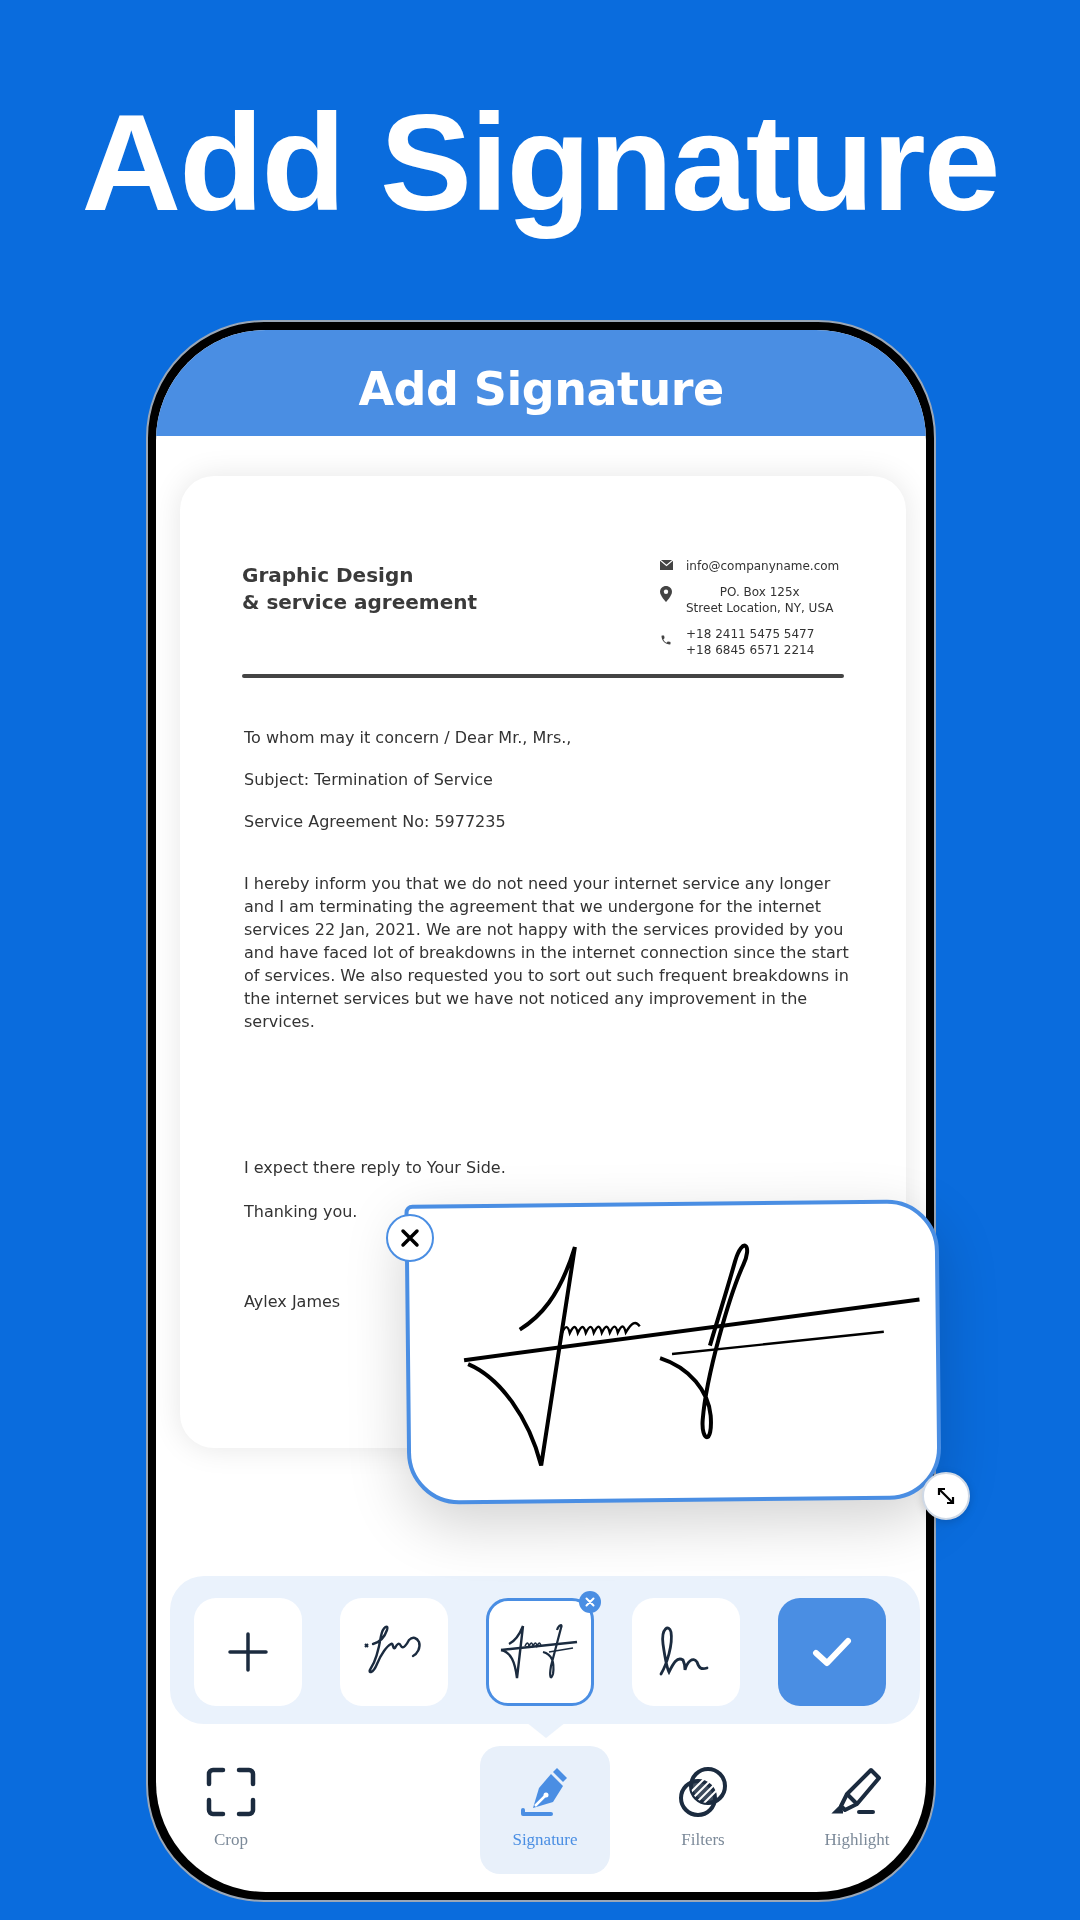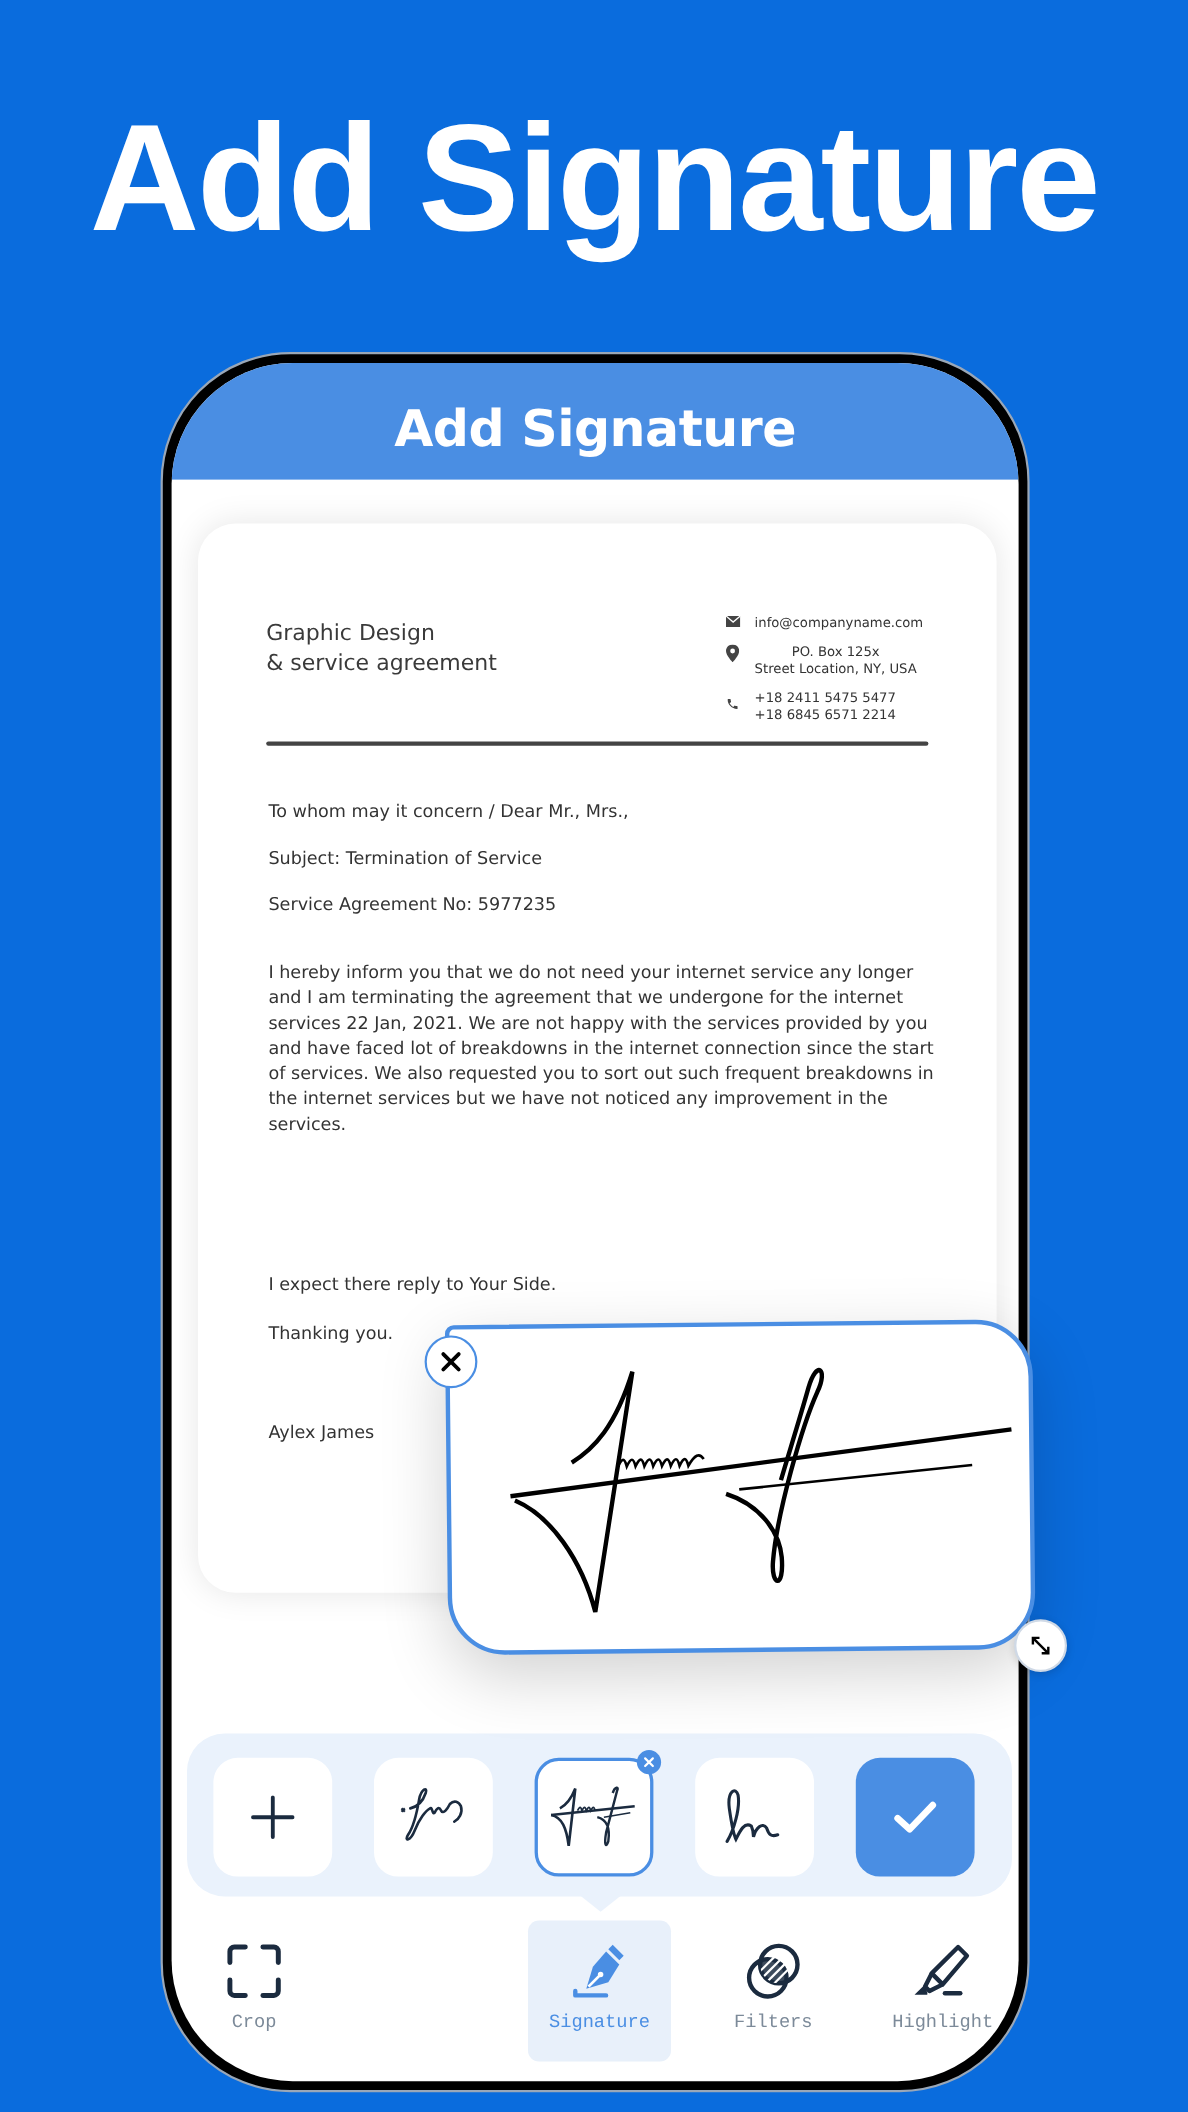--- a/index.html
+++ b/index.html
@@ -43,21 +43,21 @@
     .doc-card {
       position: absolute; left: 24px; top: 146px;
       width: 726px; height: 972px;
       background: #fff; border-radius: 34px;
       box-shadow: 0 0 30px rgba(0,0,0,0.10);
       color: #333;
       font-family: "DejaVu Sans", sans-serif;
     }
     .doc-title {
       position: absolute; left: 62px; top: 86px;
-      font-size: 20px; font-weight: 400; line-height: 27px; color: #3a3a3a;
+      font-size: 20px; font-weight: 700; line-height: 27px; color: #3a3a3a;
     }
     .contact { position: absolute; left: 480px; top: 82px; width: 200px; font-size: 12px; color: #333; }
     .contact-row { display: flex; align-items: flex-start; margin-bottom: 10px; text-align: center; }
     .contact-row .ico { width: 26px; flex: 0 0 26px; display: flex; justify-content: flex-start; padding-top: 2px; }
     .contact-row .lines { line-height: 16px; }
     .doc-rule {
       position: absolute; left: 62px; top: 198px; width: 602px; height: 4px;
       background: #444; border-radius: 2px;
     }
     .doc-line { position: absolute; left: 64px; font-size: 16px; color: #333; white-space: nowrap; text-align: right; }
@@ -111,24 +111,24 @@
       background: #4A8EE3; display: flex; align-items: center; justify-content: center;
     }
     .bottom-nav {
       position: absolute; left: 0; right: 0; top: 1416px; height: 160px;
     }
     .nav-item {
       position: absolute; top: 0; width: 130px; height: 128px;
       display: flex; flex-direction: column; align-items: center; justify-content: flex-start;
       padding-top: 20px;
     }
-    .nav-item.active { background: #E8F0FA; border-radius: 10px; }
+    .nav-item.active { background: #E8F0FA; border-radius: 20px; }
     .nav-label {
       margin-top: 12px; font-size: 17px; color: #7C8A99;
-      font-family: Liberation Mono, monospace;
+      font-family: Liberation Serif, serif;
     }
     .nav-item.active .nav-label { color: #4A8EE3; }
   </style>
 </head>
 <body>
 
 <div class="hero-title">Add Signature</div>
 
 <div class="phone">
   <div class="screen">

